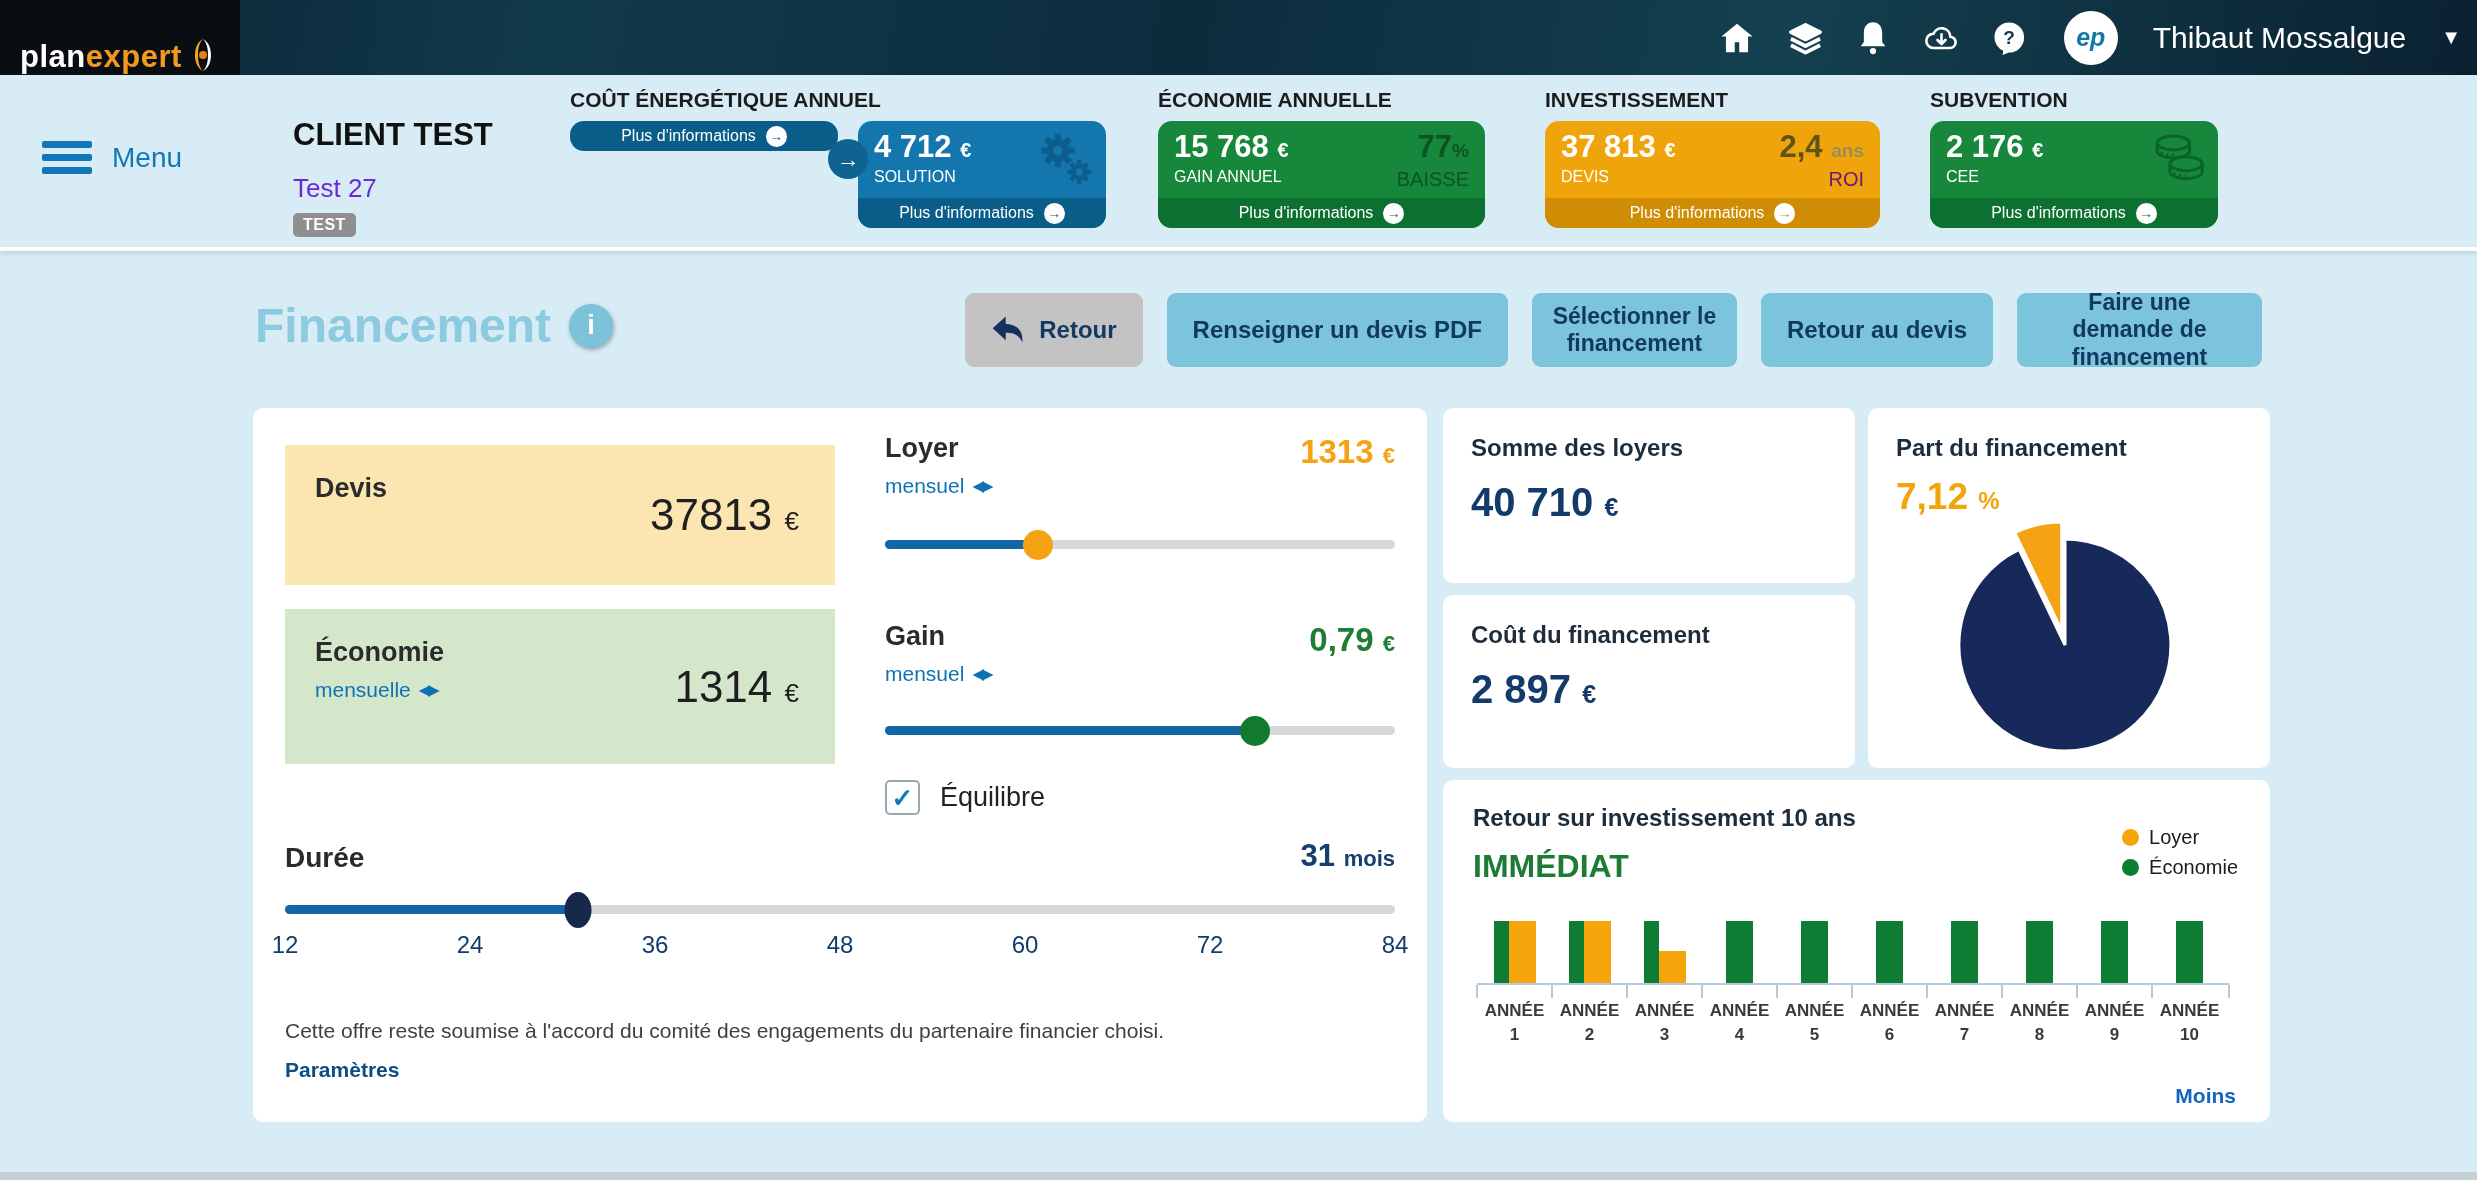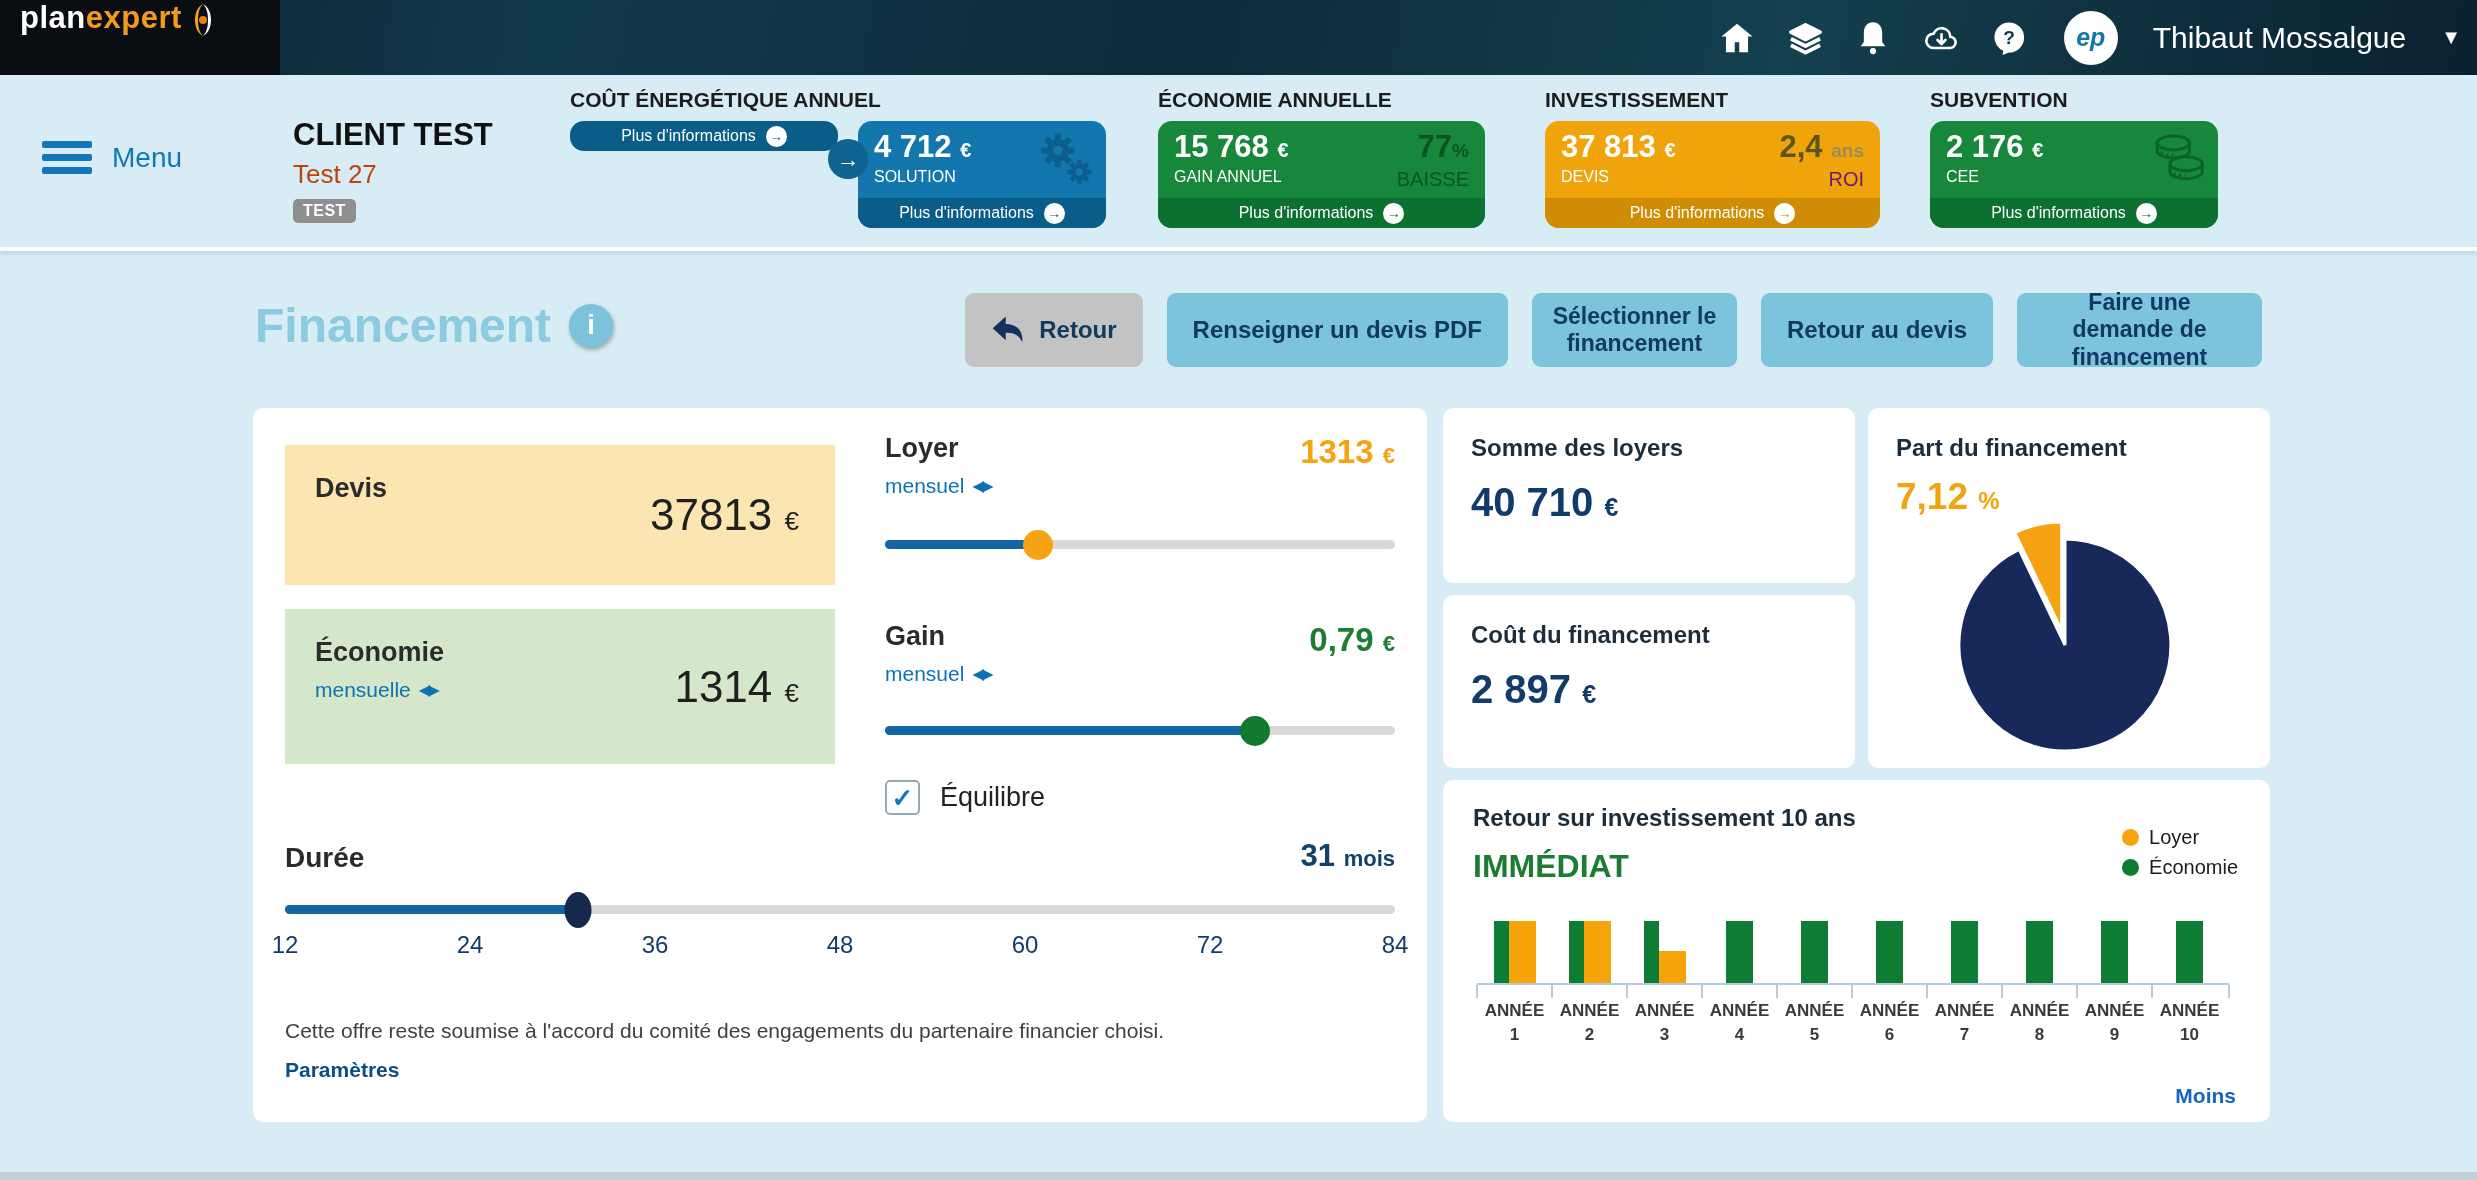--- a/index.html
+++ b/index.html
@@ -1,40 +1,40 @@
 <!DOCTYPE html>
 <html><head>
 <meta charset="utf-8">
 <style>
   html,body{margin:0;padding:0;background:#d7ecf5;font-family:"Liberation Sans",sans-serif;}
   .app{position:relative;width:2477px;height:1180px;overflow:hidden;background:#d7ecf5;}
 
   
   .topbar{position:absolute;left:0;top:0;right:0;height:75px;
     background:linear-gradient(100deg,#0a2130 0%,#113a4c 22%,#0c2c3c 48%,#14404f 72%,#0a2130 100%);}
-  .logo-block{position:absolute;left:0;top:0;width:280px;height:75px;background:#0a0e12;
-    display:flex;align-items:flex-start;padding-left:20px;box-sizing:border-box;gap:2px;}
+  .logo-block{position:absolute;left:0;top:0;width:240px;height:75px;background:#0a0e12;
+    display:flex;align-items:flex-end;padding-left:20px;box-sizing:border-box;gap:2px;}
   .logo-text{font-size:31px;font-weight:600;letter-spacing:.5px;}
   .logo-plan{color:#ffffff;} .logo-expert{color:#f29a1f;}
   .logo-mark{width:34px;height:40px;margin-left:2px;}
   .topbar-right{position:absolute;right:0;top:0;height:75px;display:flex;align-items:center;gap:33px;padding-right:16px;}
   .tb-icon{width:35px;height:35px;display:flex;align-items:center;justify-content:center;cursor:pointer;}
   .avatar{width:54px;height:54px;border-radius:50%;background:#ffffff;color:#1377ad;display:flex;align-items:center;justify-content:center;font-weight:800;font-size:25px;font-style:italic;margin-left:4px;}
   .user-name{color:#ffffff;font-size:30px;margin-left:2px;}
   .caret{color:#ffffff;font-size:20px;margin-left:2px;}
 
   
   .subheader{position:absolute;left:0;top:75px;right:0;height:172px;background:#d7ecf5;border-bottom:4px solid #ffffff;box-shadow:0 3px 4px rgba(0,0,0,.10);}
   .menu{position:absolute;left:42px;top:66px;display:flex;align-items:center;gap:20px;cursor:pointer;}
   .burger{display:flex;flex-direction:column;gap:6px;}
   .burger span{display:block;width:50px;height:7px;border-radius:2px;background:#1177b8;}
   .menu-label{color:#1177b8;font-size:28px;}
   .client{position:absolute;left:293px;top:42px;}
   .client-name{font-size:31px;font-weight:800;color:#111111;}
-  .client-sub{font-size:26px;color:#c2410c;margin-top:6px;}
+  .client-sub{font-size:26px;color:#6d28d9;margin-top:20px;}
   .client-badge{display:inline-block;margin-top:9px;background:#8f8f8f;color:#ffffff;font-size:16px;font-weight:700;padding:3px 10px;border-radius:5px;letter-spacing:.5px;}
 
   .kpi-group{position:absolute;top:13px;}
   .kpi-label{font-size:21px;font-weight:600;color:#1c1c1c;margin-bottom:9px;white-space:nowrap;}
   .kpi-row{display:flex;align-items:flex-start;position:relative;}
   .kpi-card{border-radius:14px;overflow:hidden;color:#ffffff;position:relative;}
   .kpi-body{position:relative;height:77px;padding:8px 16px 0;box-sizing:border-box;}
   .kpi-value{font-size:31px;font-weight:700;white-space:nowrap;}
   .kpi-value .unit{font-size:20px;font-weight:600;}
   .kpi-caption{font-size:16px;margin-top:3px;}

